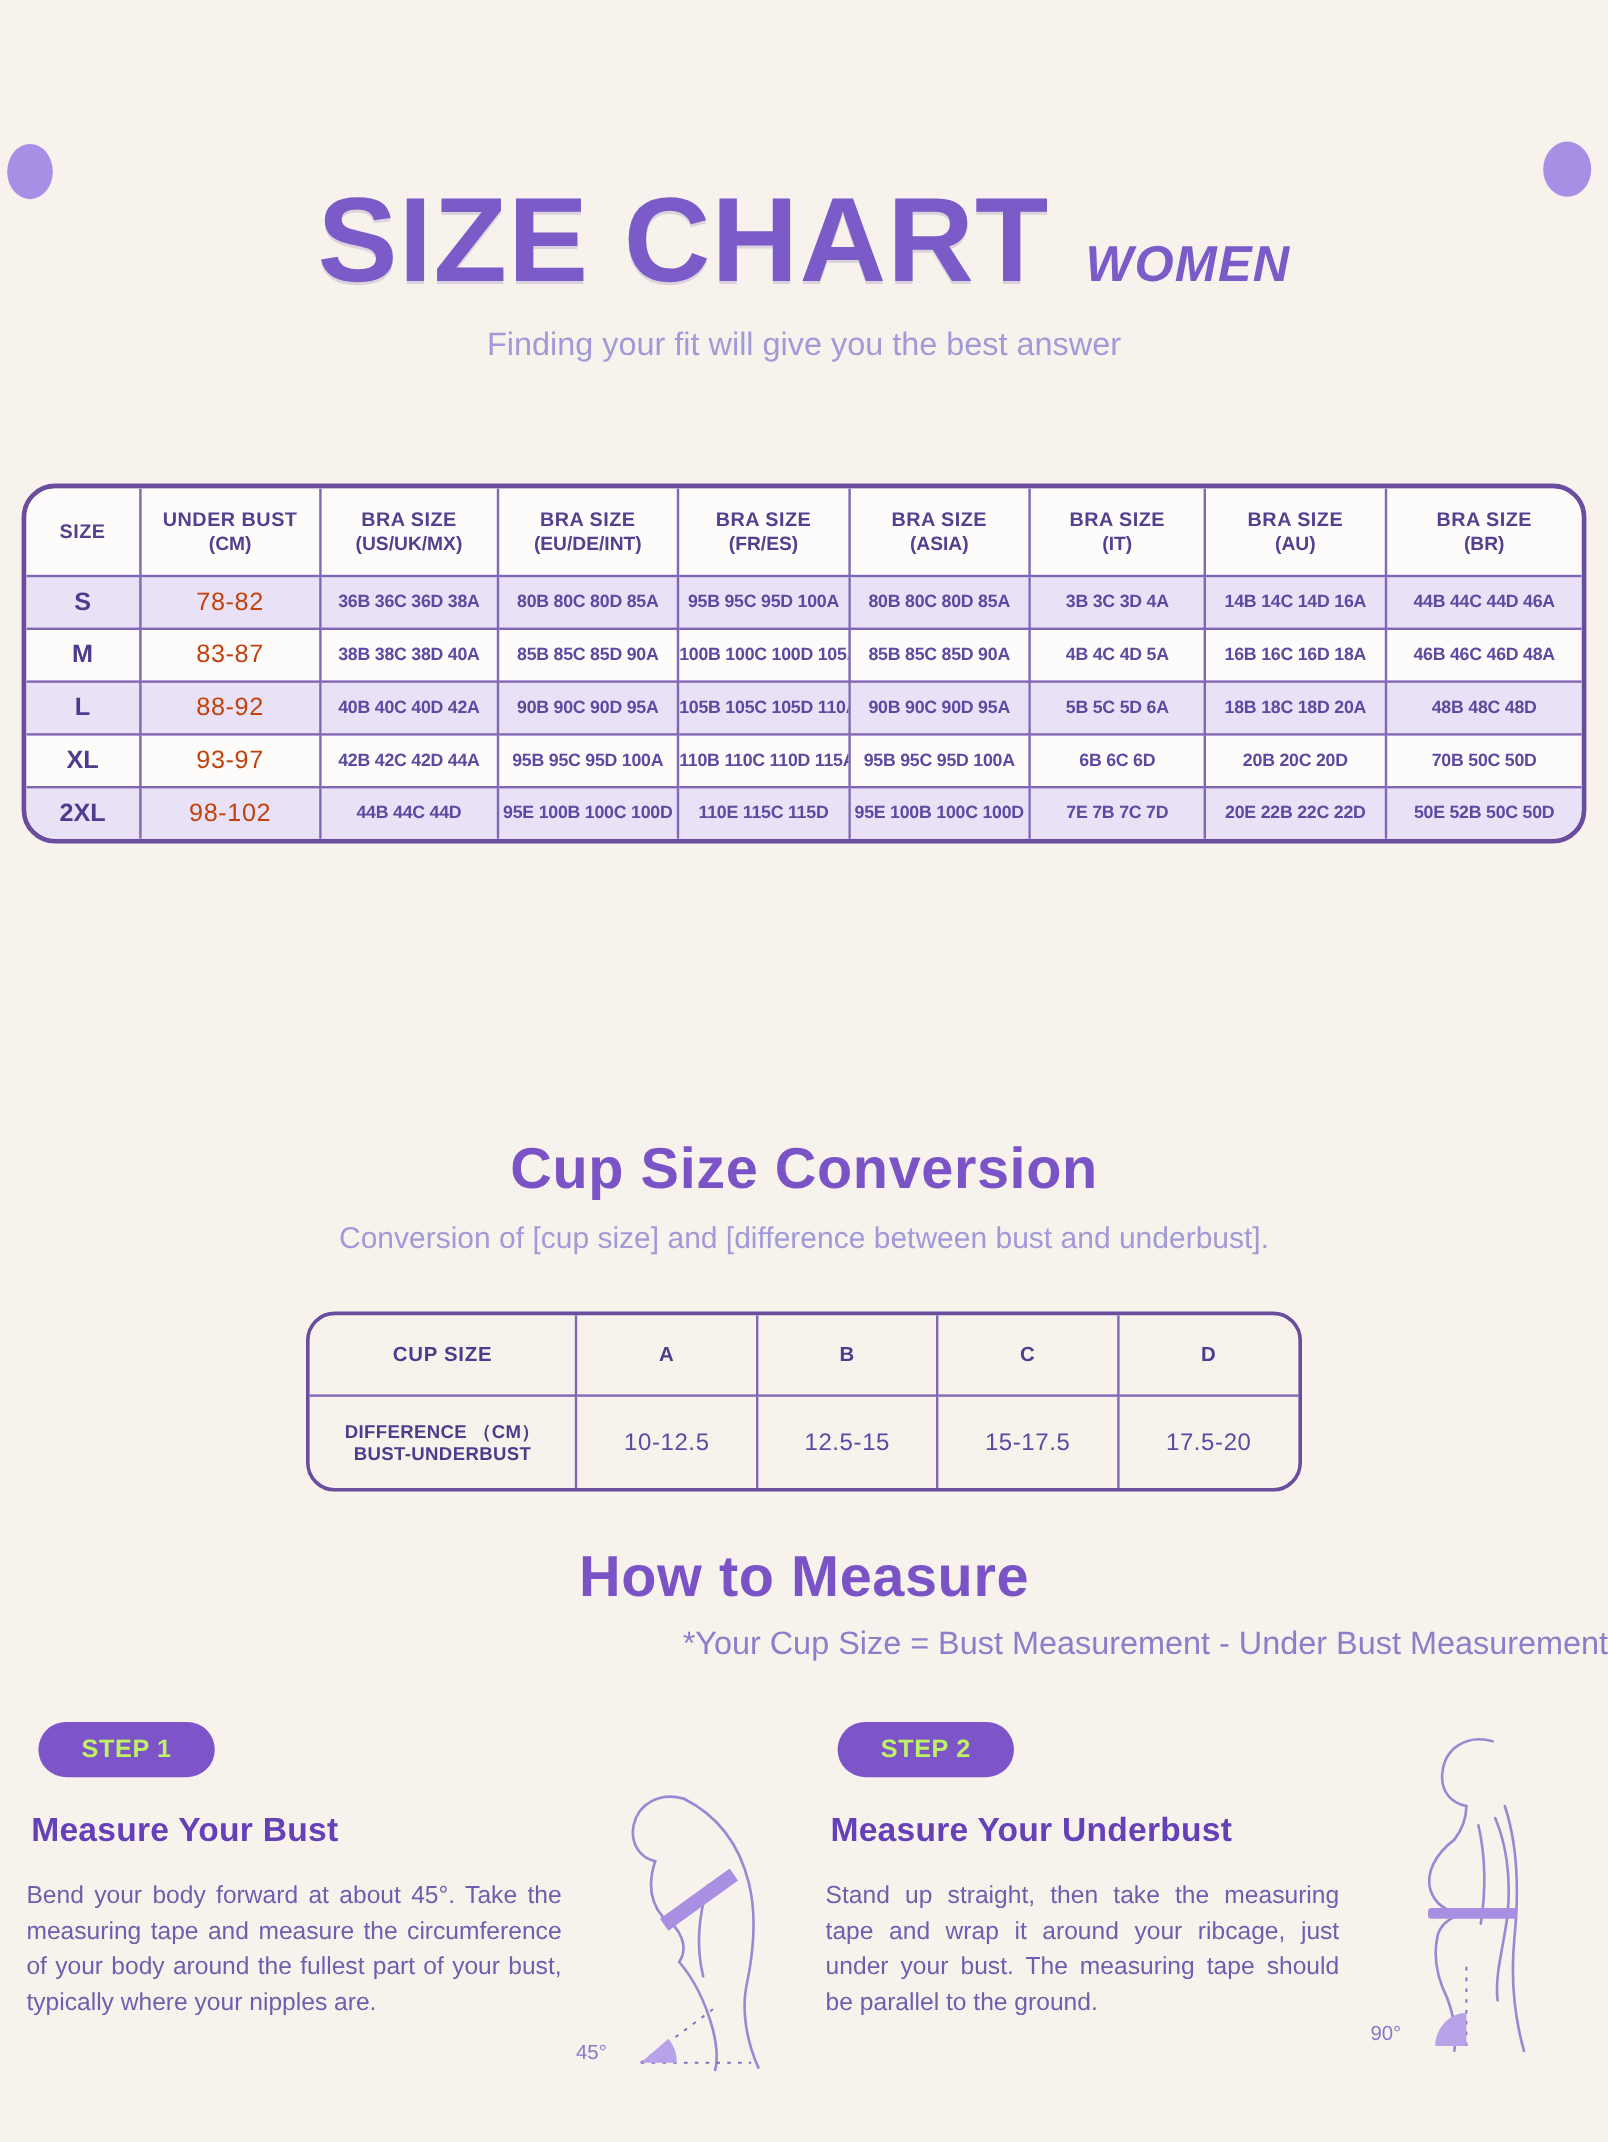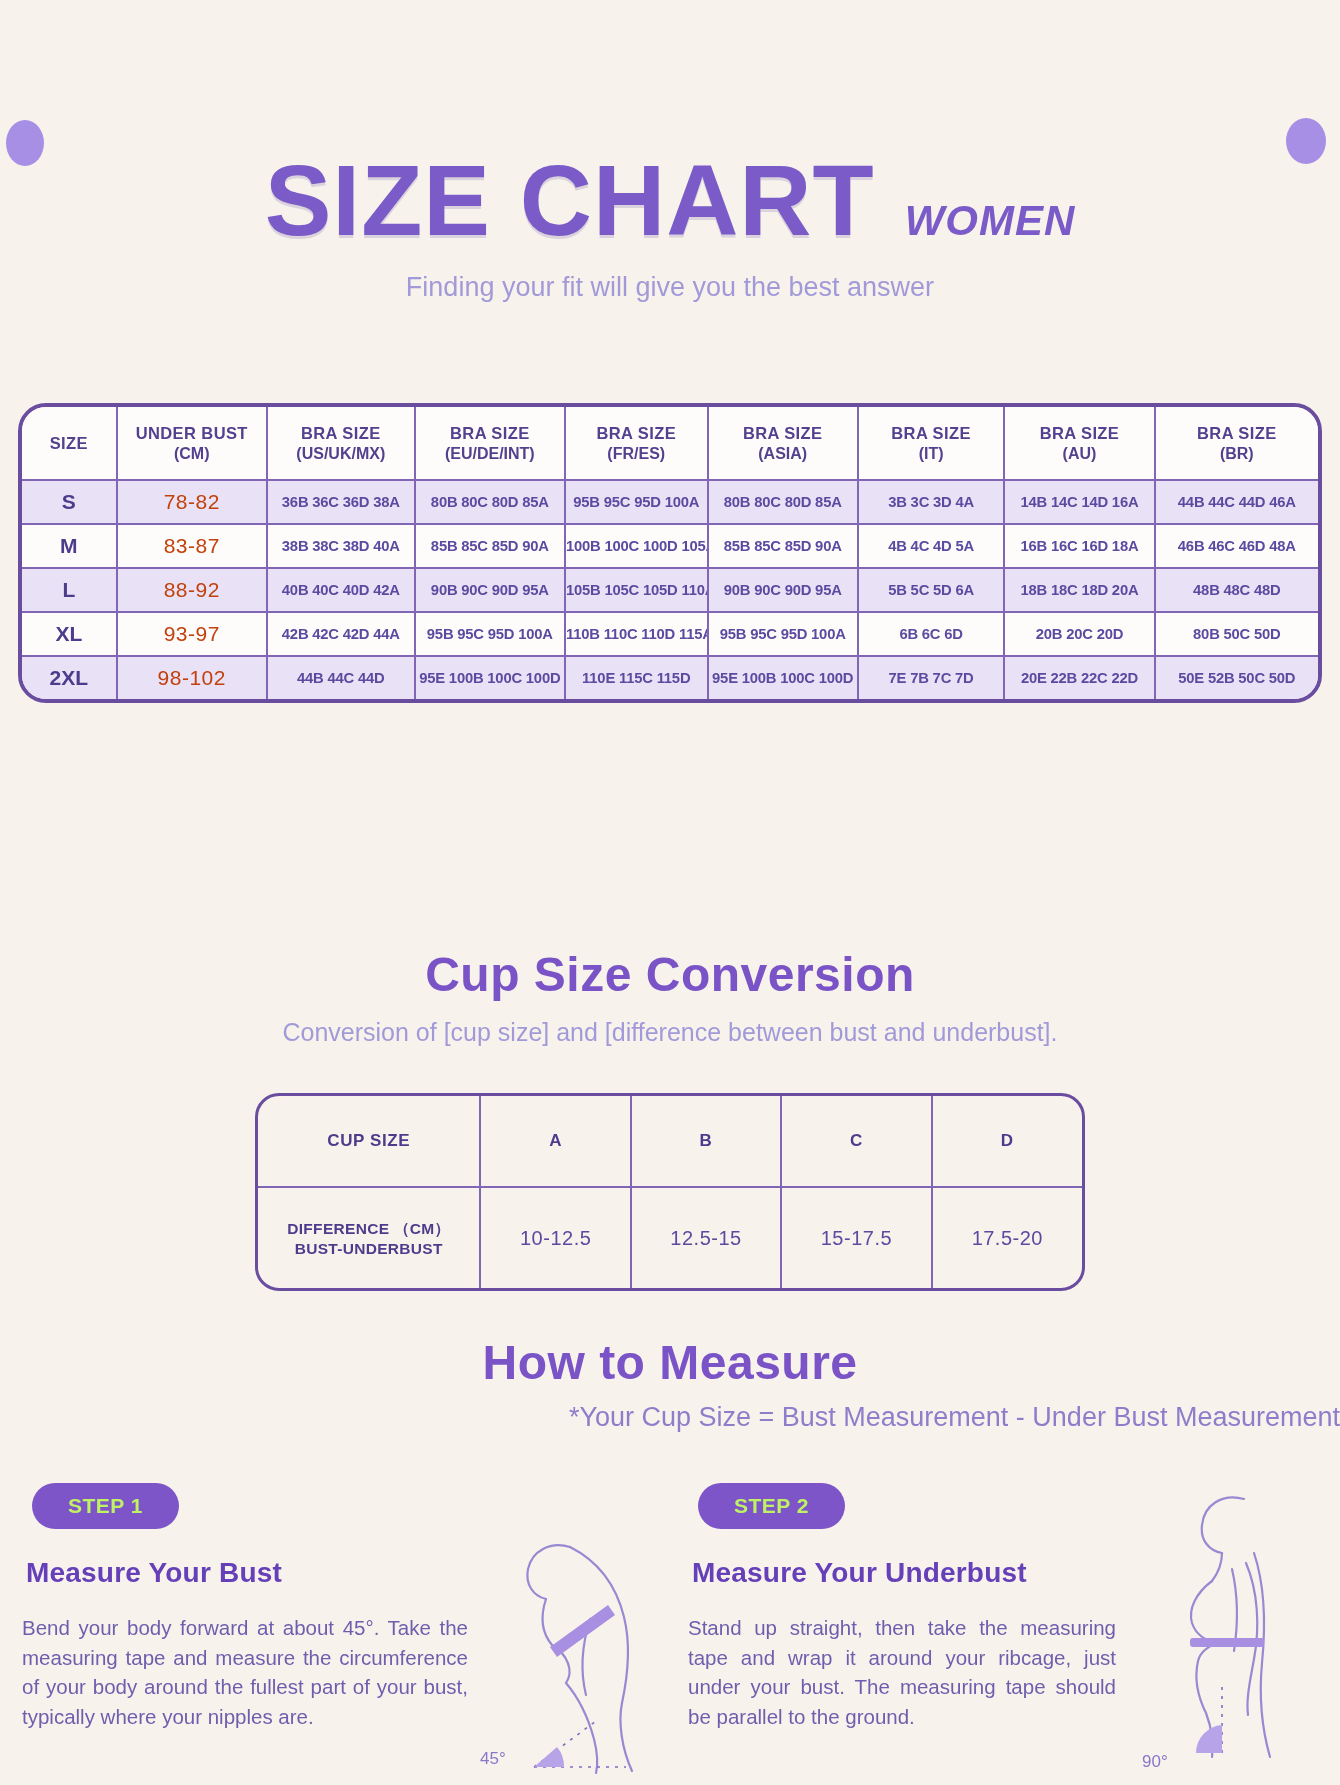--- a/index.html
+++ b/index.html
@@ -43,21 +43,21 @@
   .ub-cell{font-size:21px;font-weight:400;color:#c2410c;letter-spacing:.5px}
   .bra-cell{font-size:14.8px;font-weight:600;color:#5b4aa0;letter-spacing:-.2px;white-space:nowrap;overflow:hidden}
 
   .section-title{font-size:48px;font-weight:800;color:#7a53c6;text-align:center;letter-spacing:.5px}
   .cup-title{margin-top:244px}
   .cup-sub{margin-top:16px;text-align:center;font-size:25px;color:#a29ad8}
   .cup-wrap{width:824px;margin:46px auto 0;border:3px solid #6b4d9f;border-radius:24px;overflow:hidden}
   table.cup{width:100%;border-collapse:collapse;table-layout:fixed}
   table.cup th,table.cup td{
     border-right:2px solid #8066b5;border-bottom:2px solid #8066b5;
-    text-align:center;vertical-align:middle;padding:16px;
+    text-align:center;vertical-align:middle;padding:4px;
   }
   table.cup th:last-child,table.cup td:last-child{border-right:none}
   table.cup tr:last-child td{border-bottom:none}
   table.cup th{height:58px;font-size:17px;font-weight:700;color:#4f3b8c;letter-spacing:.6px}
   table.cup td{height:68px}
   .cup-label span{display:block;font-size:15.5px;font-weight:700;color:#4f3b8c;letter-spacing:.3px}
   .cup-val{font-size:20px;font-weight:500;color:#5b4aa0;letter-spacing:.5px}
 
   .measure-title{margin-top:44px}
   .measure-sub{margin-top:12px;text-align:right;font-size:27px;color:#8d7ecb}
@@ -71,21 +71,21 @@
     font-size:21px;letter-spacing:.5px;padding:11px 36px;border-radius:27px;margin-left:12px;
   }
   .step-h{margin:28px 0 0 6px;font-size:28px;font-weight:800;color:#6640b8;letter-spacing:.2px}
   .step-p{margin:24px 0 0 2px;font-size:20.5px;line-height:1.44;color:#6e5fae;text-align:justify}
   .illus{position:relative;flex:none}
   .illus-1{margin-top:52px;margin-left:16px}
   .illus-2{margin-top:8px;margin-left:auto;margin-right:-6px}
   .illus svg{display:block}
   .angle{position:absolute;font-size:17px;font-weight:500;color:#8a77c9}
   .angle-1{left:-4px;bottom:6px}
-  .angle-2{left:16px;bottom:3px}
+  .angle-2{left:16px;bottom:22px}
 </style>
 </head>
 <body>
 
 <div class="dot dot-left"></div>
 <div class="dot dot-right"></div>
 
 <div class="hero">
   <div class="hero-line">
     <span class="hero-title">SIZE CHART</span>
@@ -180,21 +180,21 @@
     </tr>
     <tr class="plain">
       <td class="size-cell">XL</td>
       <td class="ub-cell">93-97</td>
       <td class="bra-cell">42B 42C 42D 44A</td>
       <td class="bra-cell">95B 95C 95D 100A</td>
       <td class="bra-cell">110B 110C 110D 115A</td>
       <td class="bra-cell">95B 95C 95D 100A</td>
       <td class="bra-cell">6B 6C 6D</td>
       <td class="bra-cell">20B 20C 20D</td>
-      <td class="bra-cell">80B 50C 50D</td>
+      <td class="bra-cell">70B 50C 50D</td>
     </tr>
     <tr class="alt">
       <td class="size-cell">2XL</td>
       <td class="ub-cell">98-102</td>
       <td class="bra-cell">44B 44C 44D</td>
       <td class="bra-cell">95E 100B 100C 100D</td>
       <td class="bra-cell">110E 115C 115D</td>
       <td class="bra-cell">95E 100B 100C 100D</td>
       <td class="bra-cell">7E 7B 7C 7D</td>
       <td class="bra-cell">20E 22B 22C 22D</td>

